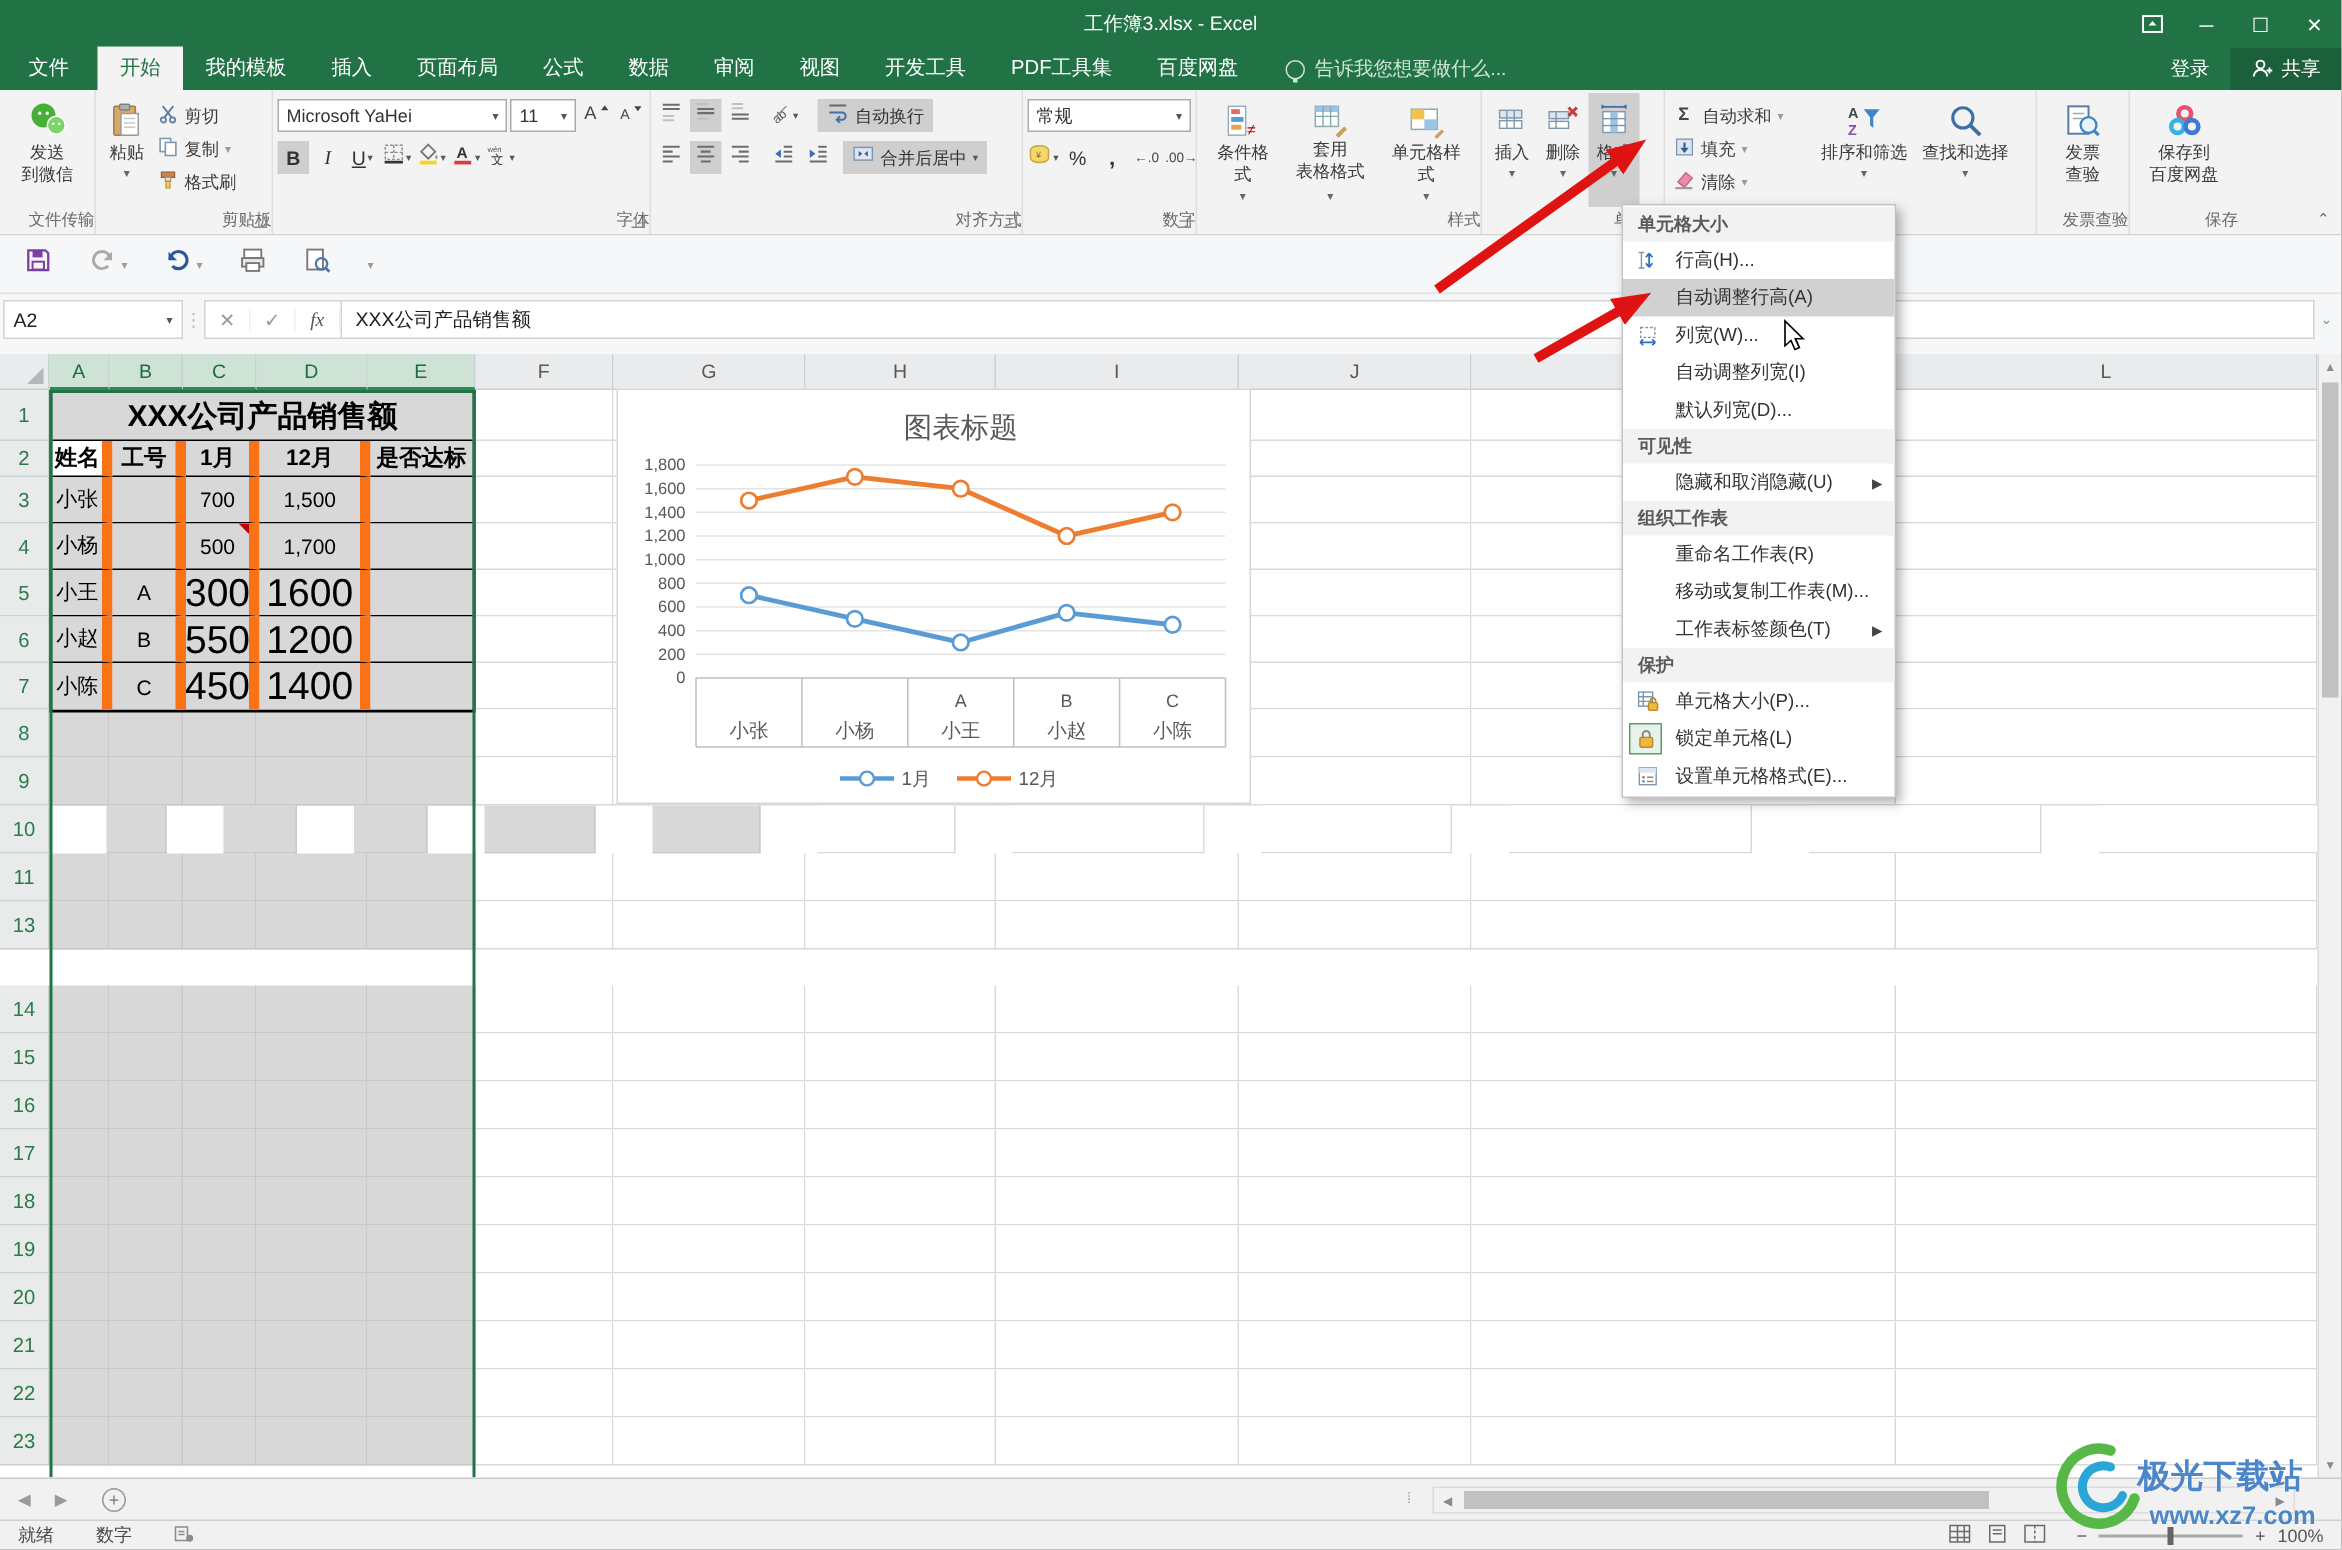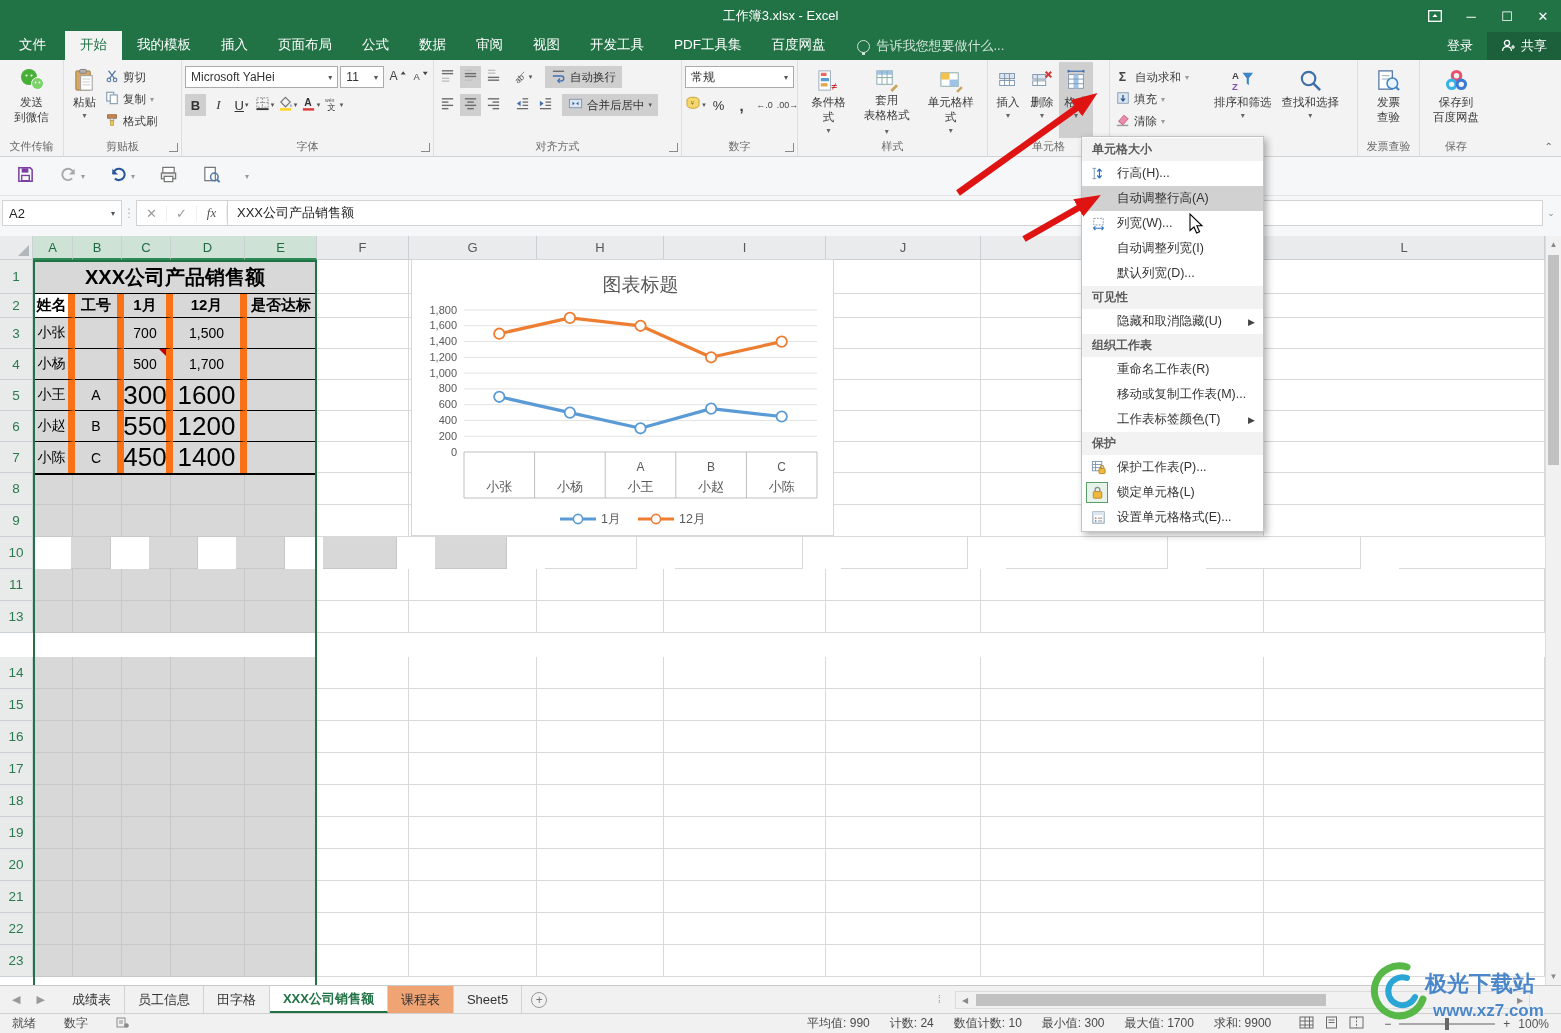--- a/index.html
+++ b/index.html
@@ -24,21 +24,21 @@
   .bulb{width:13px;height:13px;border:1.4px solid #cfe3d8;border-radius:50%;position:relative;}
   .bulb:after{content:"";position:absolute;left:4px;top:11px;width:3px;height:3px;background:#cfe3d8;}
   .tab-right{margin-left:auto;display:flex;align-items:center;height:100%;}
   .signin{font-size:13px;padding:0 14px;}
   .share{display:flex;align-items:center;gap:6px;background:#1c5f3b;height:100%;padding:0 14px;font-size:13px;}
 
   
   .ribbon{position:absolute;top:60px;left:0;right:0;height:97px;background:#f3f3f3;
           border-bottom:1px solid #d2d2d2;display:flex;z-index:30;}
   .rg{position:relative;border-right:1px solid #dedede;padding:2px 3px 18px;flex:0 0 auto;}
-  .rg-label{position:absolute;bottom:2px;left:0;right:0;text-align:center;font-size:11px;color:#6a6a6a;white-space:nowrap;}
+  .rg-label{position:absolute;bottom:2px;left:0;right:0;text-align:right;font-size:11px;color:#6a6a6a;white-space:nowrap;}
   .launch{position:absolute;right:3px;bottom:4px;width:9px;height:9px;border-right:1.4px solid #8a8a8a;border-bottom:1.4px solid #8a8a8a;}
   .bb{display:flex;flex-direction:column;align-items:center;justify-content:flex-start;
       padding:3px 5px 0;font-size:11.5px;color:#3b3b3b;line-height:1.3;text-align:center;height:76px;}
   .bb .ric{height:30px;display:flex;align-items:center;justify-content:center;}
   .bb.toggled{background:#cfcfcf;}
   .caret{font-size:8px;color:#666;line-height:1;margin-top:2px;}
   .rcol{display:flex;flex-direction:column;justify-content:flex-start;padding-top:4px;}
   .sr{display:flex;align-items:center;gap:4px;font-size:11.5px;color:#3b3b3b;height:22px;padding:0 3px;white-space:nowrap;}
   .rrow{display:flex;align-items:center;gap:2px;height:26px;margin:2px 0 1px;}
   .selbox{background:#fff;border:1px solid #ababab;height:22px;font-size:12px;display:flex;
@@ -1217,21 +1217,21 @@
         <span class="micon">
           <svg viewBox="0 0 16 16" width="15" height="15">
             <rect x="1.5" y="1.5" width="10" height="10" fill="#fff" stroke="#7e96ad"></rect>
             <line x1="1.5" y1="4.8" x2="11.5" y2="4.8" stroke="#7e96ad"></line>
             <line x1="1.5" y1="8.1" x2="11.5" y2="8.1" stroke="#7e96ad"></line>
             <line x1="4.8" y1="1.5" x2="4.8" y2="11.5" stroke="#7e96ad"></line>
             <rect x="8.5" y="9" width="6.5" height="5.5" rx="1" fill="#f0b93c" stroke="#b8872a"></rect>
             <path d="M10 9 v-1.4 a1.8 1.8 0 0 1 3.6 0 V9" fill="none" stroke="#b8872a" stroke-width="1.2"></path>
           </svg>
         </span>
-        <span>保护工作表(P)...</span>
+        <span>单元格大小(P)...</span>
       </div>
       <div class="mitem">
         <span class="micon selbox2">
           <svg viewBox="0 0 16 16" width="15" height="15">
             <rect x="3.5" y="7" width="9" height="7" rx="1" fill="#f0b93c" stroke="#b8872a"></rect>
             <path d="M5.5 7 V5 a2.5 2.5 0 0 1 5 0 v2" fill="none" stroke="#8a8a8a" stroke-width="1.4"></path>
           </svg>
         </span>
         <span>锁定单元格(L)</span>
       </div>
@@ -1248,28 +1248,20 @@
         </span>
         <span>设置单元格格式(E)...</span>
       </div>
     </div>
 
   <div id="sheetbar">
     <div class="snav">
       <span>◀</span>
       <span>▶</span>
     </div>
-    <span id="sheettabs" style="display:flex;align-items:stretch;">
-        <div class="stab">成绩表</div>
-        <div class="stab">员工信息</div>
-        <div class="stab">田字格</div>
-        <div class="stab active">XXX公司销售额</div>
-        <div class="stab" style="background: rgb(240, 164, 115);">课程表</div>
-        <div class="stab">Sheet5</div>
-      </span>
     <div class="addsheet">
         <span class="plus">+</span>
       </div>
     <div class="hdots">⁞</div>
     <div id="hscroll">
       <span class="harrow">◀</span>
       <div id="hthumb"></div>
       <span class="harrow" style="margin-left:auto">▶</span>
     </div>
   </div>
@@ -1279,28 +1271,20 @@
     <span>数字</span>
     <span>
       <svg width="13" height="13" viewBox="0 0 13 13">
           <rect x="1" y="2" width="8" height="9" fill="none" stroke="#8a8a8a"></rect>
           <line x1="3" y1="5" x2="7" y2="5" stroke="#8a8a8a"></line>
           <line x1="3" y1="7" x2="7" y2="7" stroke="#8a8a8a"></line>
           <circle cx="10.5" cy="9.5" r="2.3" fill="#8a8a8a"></circle>
         </svg>
     </span>
     <span class="stat-right">
-      <span id="statstats" style="display:flex;gap:20px;">
-          <span>平均值: 990</span>
-          <span>计数: 24</span>
-          <span>数值计数: 10</span>
-          <span>最小值: 300</span>
-          <span>最大值: 1700</span>
-          <span>求和: 9900</span>
-        </span>
       <span class="viewicons">
         <span><svg width="15" height="13" viewBox="0 0 15 13">
               <rect x="1" y="1" width="13" height="11" fill="none" stroke="#6a6a6a"></rect>
               <line x1="1" y1="5" x2="14" y2="5" stroke="#6a6a6a"></line>
               <line x1="1" y1="9" x2="14" y2="9" stroke="#6a6a6a"></line>
               <line x1="6" y1="1" x2="6" y2="12" stroke="#6a6a6a"></line>
               <line x1="10.5" y1="1" x2="10.5" y2="12" stroke="#6a6a6a"></line>
             </svg></span>
         <span><svg width="15" height="13" viewBox="0 0 15 13">
               <rect x="2.5" y="1" width="10" height="11" fill="none" stroke="#6a6a6a"></rect>

